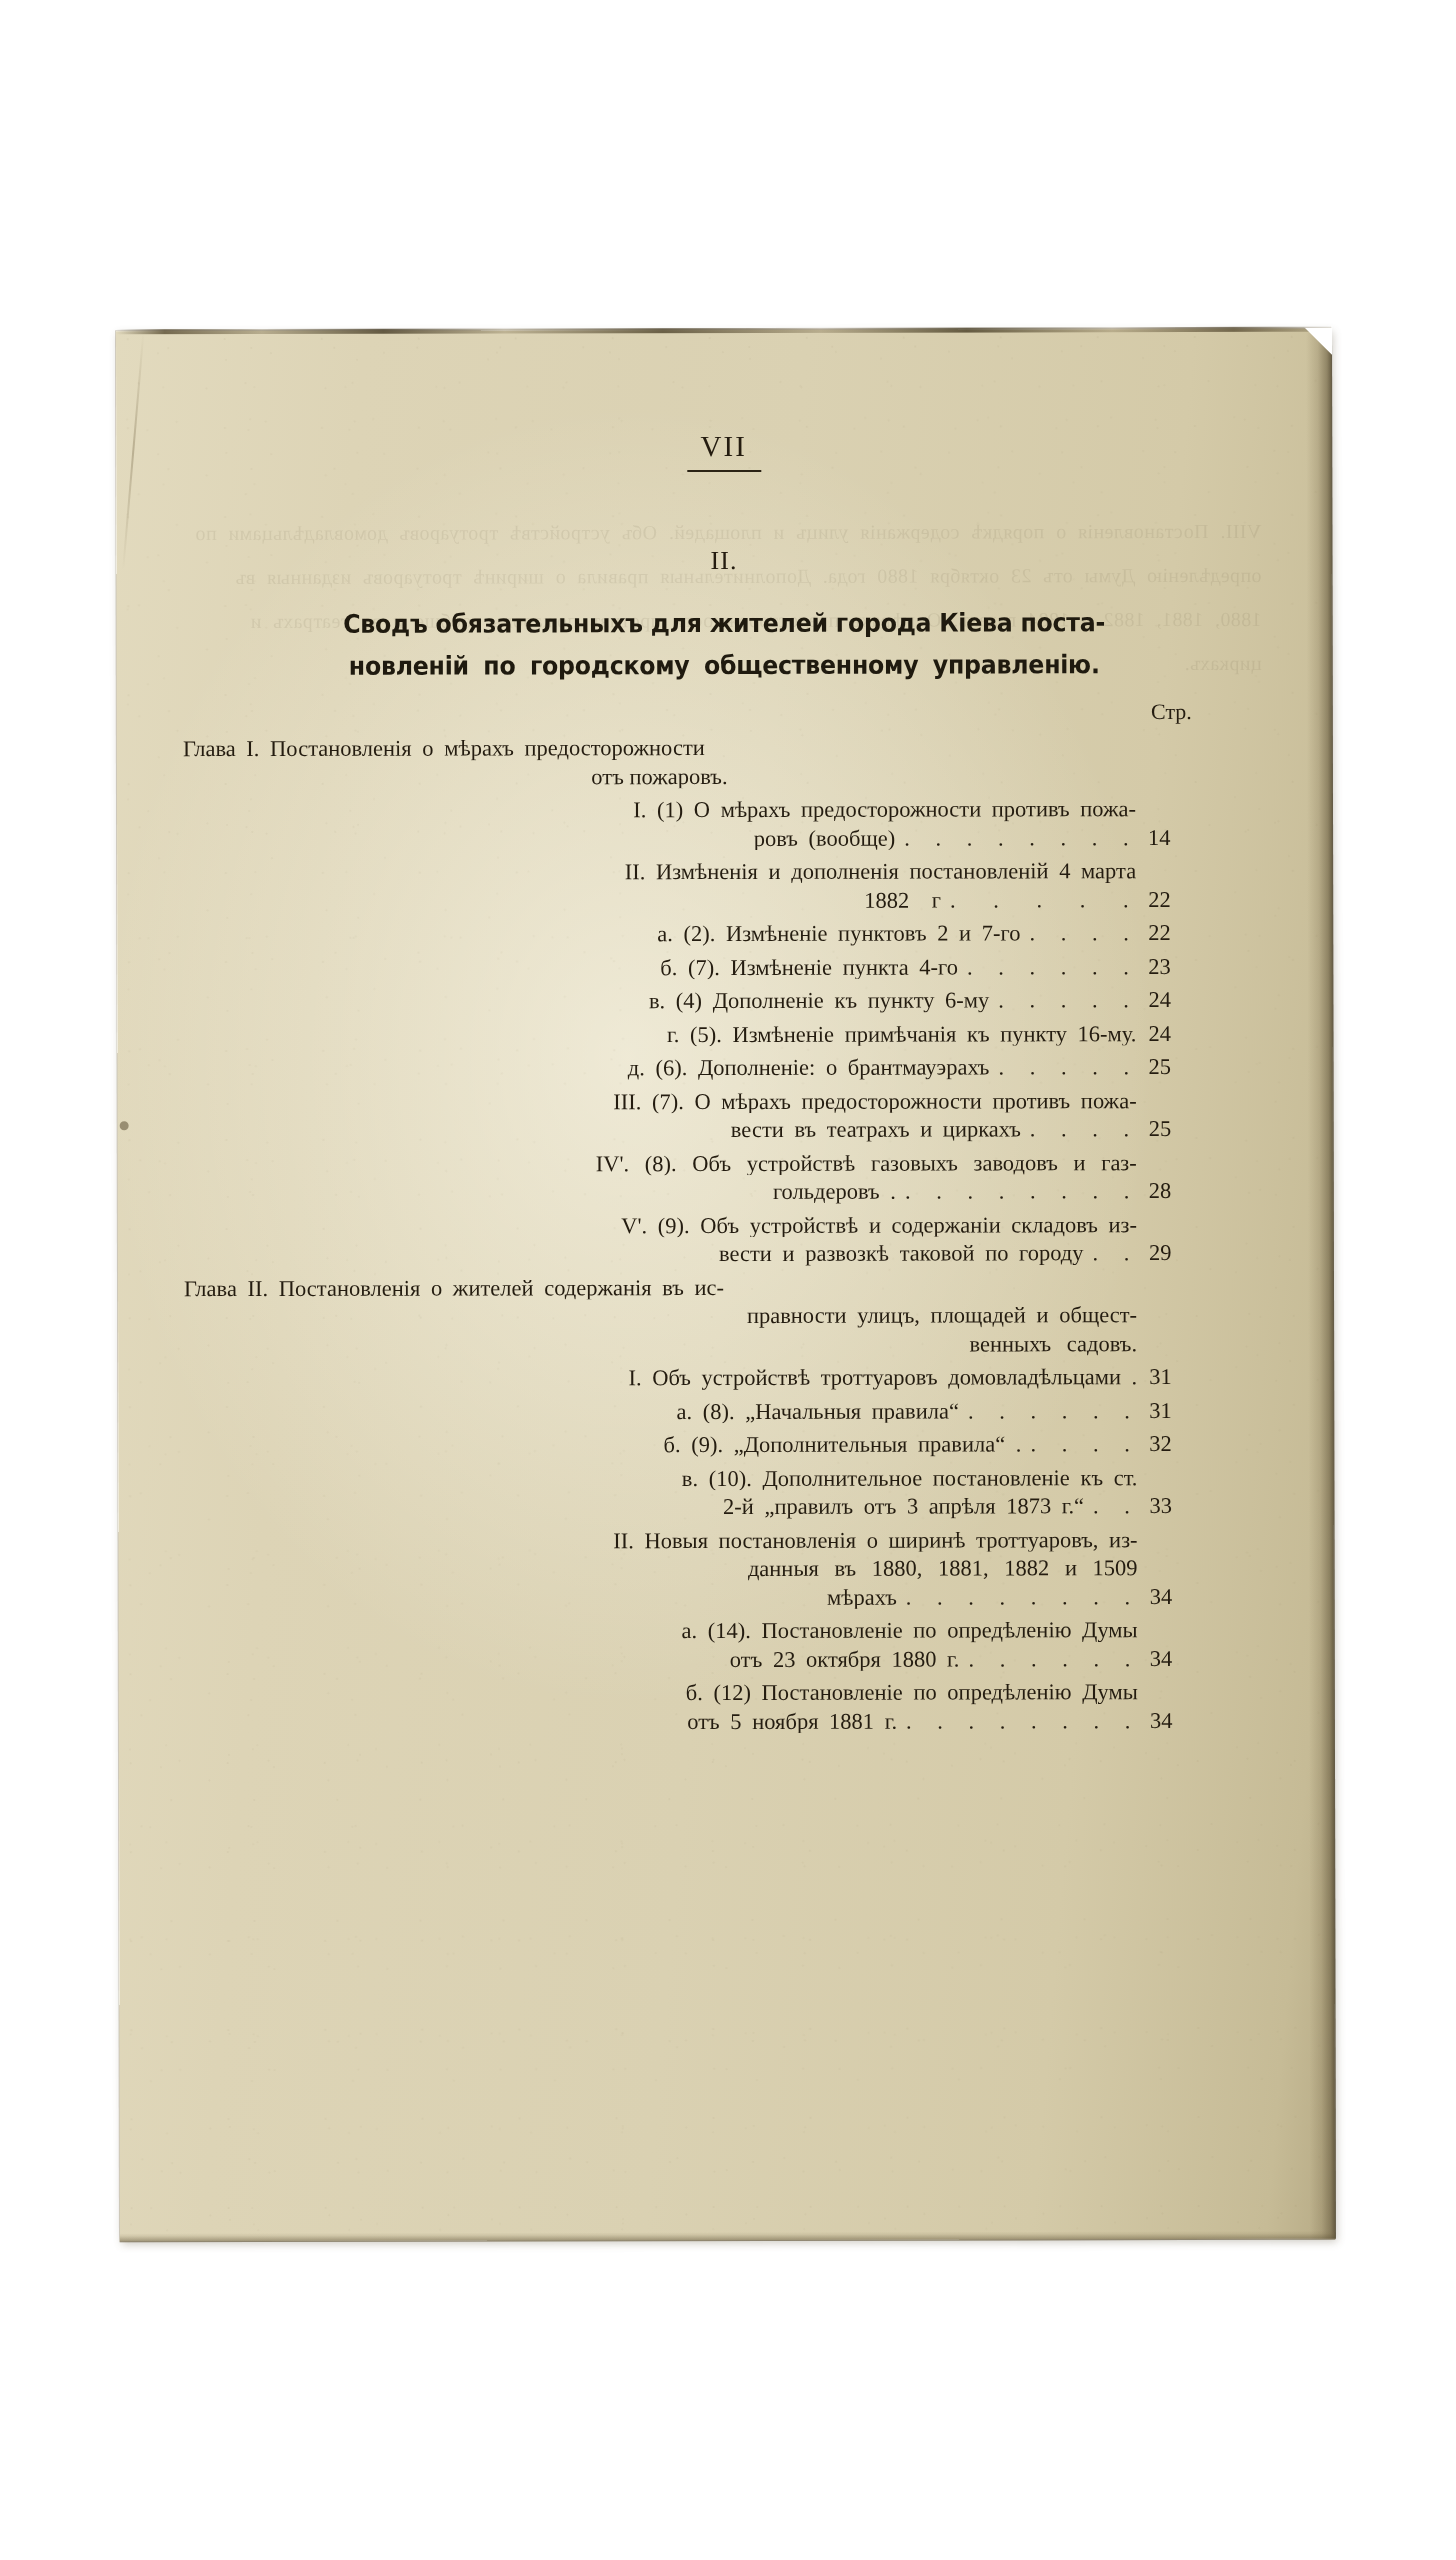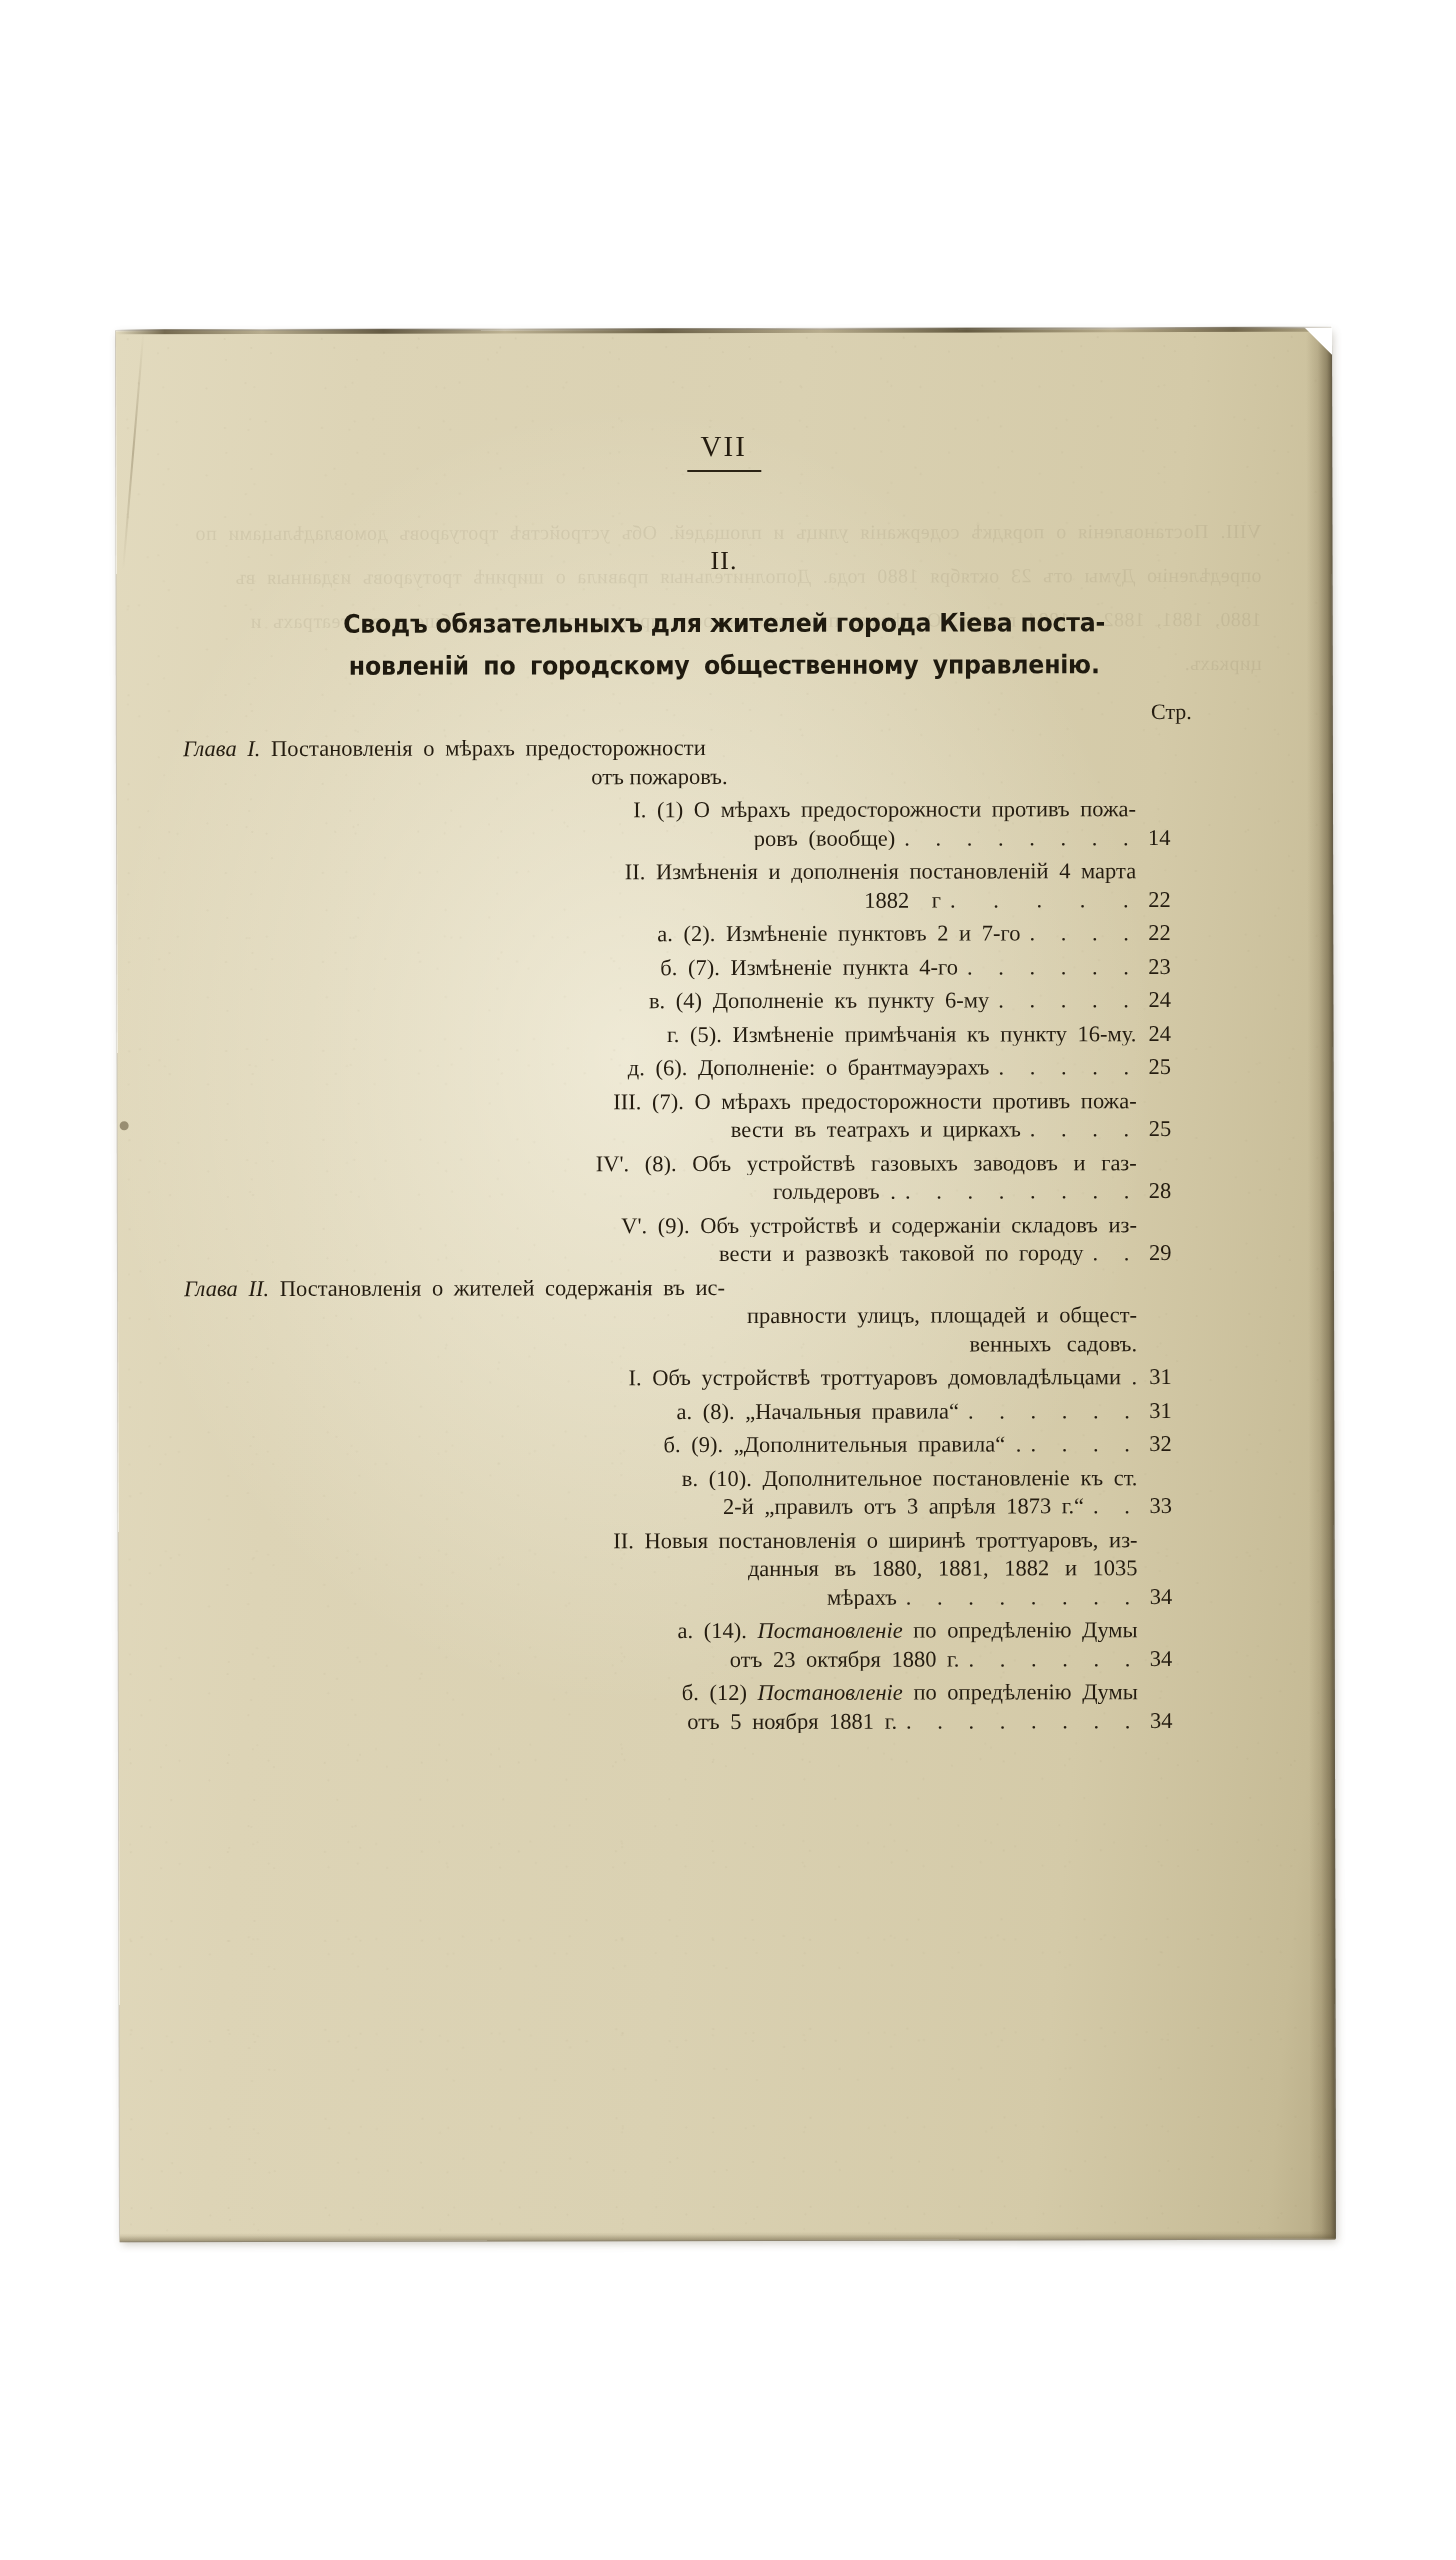--- a/index.html
+++ b/index.html
@@ -208,21 +208,21 @@
   .a-center { text-align: center;}
 
   .pg {
     flex: 0 0 auto;
     width: 44px;
     margin-left: 12px;
     font-size: 22.5px;
   }
   .pg.blank { visibility: hidden; }
 
-  .ital { font-style: italic; }
+  .ital { }
   .wsp  { word-spacing: 5px; }
   .wsp2 { word-spacing: 10px; }
   .wsp3 { word-spacing: 17px; }
 
   
   .leader {
     letter-spacing: 7.5px;
     margin-left: 9px;
     color: #241c10;
   }
@@ -355,21 +355,21 @@
           </div>
           <div class="row tight">
             <div class="label a-right wsp"><span>2-й „правилъ отъ 3 апрѣля 1873 г.“</span><span class="leader">. .</span></div>
             <div class="pg">33</div>
           </div>
           <div class="row">
             <div class="label a-right wsp"><span>II. Новыя постановленія о ширинѣ троттуаровъ, из-</span></div>
             <div class="pg blank"></div>
           </div>
           <div class="row tight">
-            <div class="label a-right wsp2"><span>данныя въ 1880, 1881, 1882 и 1035</span></div>
+            <div class="label a-right wsp2"><span>данныя въ 1880, 1881, 1882 и 1509</span></div>
             <div class="pg blank"></div>
           </div>
           <div class="row tight">
             <div class="label a-right wsp"><span>мѣрахъ</span><span class="leader">. . . . . . . .</span></div>
             <div class="pg">34</div>
           </div>
           <div class="row">
             <div class="label a-right wsp"><span>а. (14). </span><span class="ital">Постановленіе</span><span> по опредѣленію Думы</span></div>
             <div class="pg blank"></div>
           </div>

